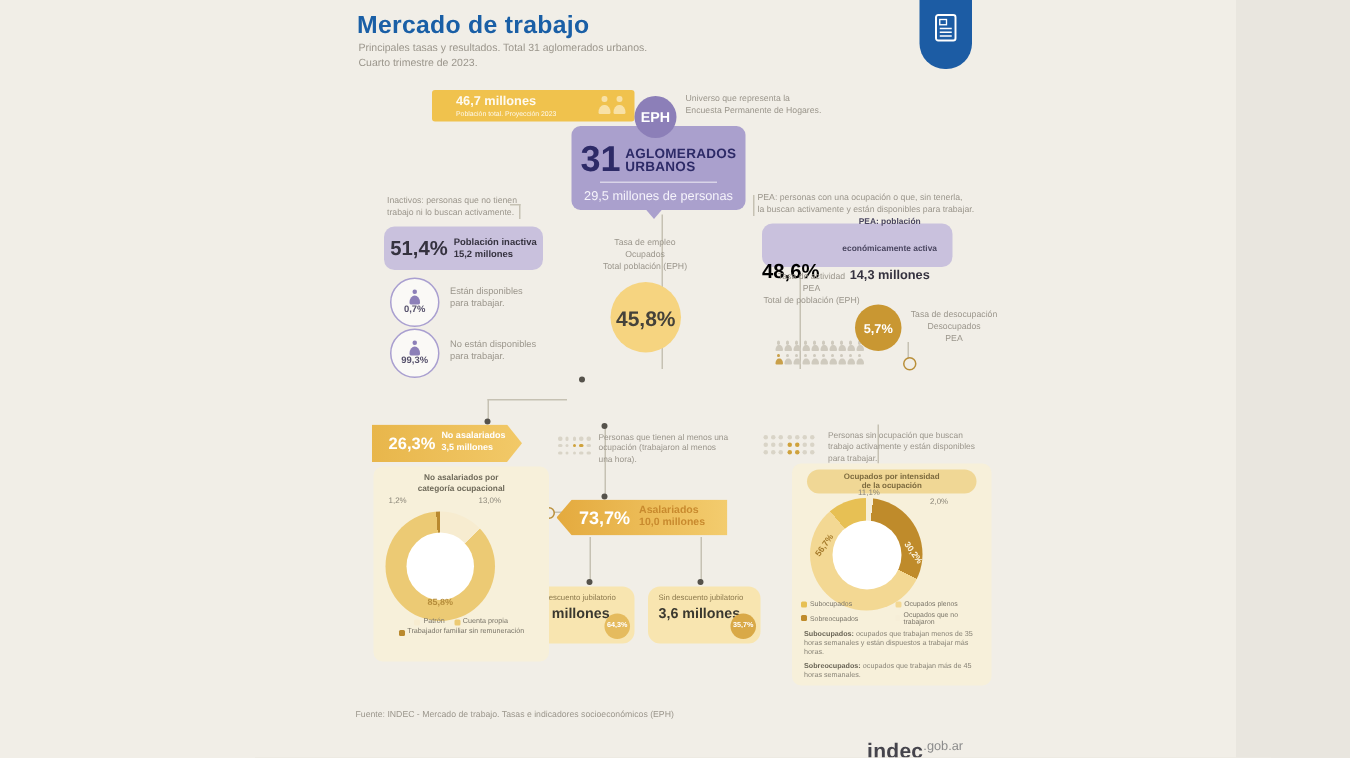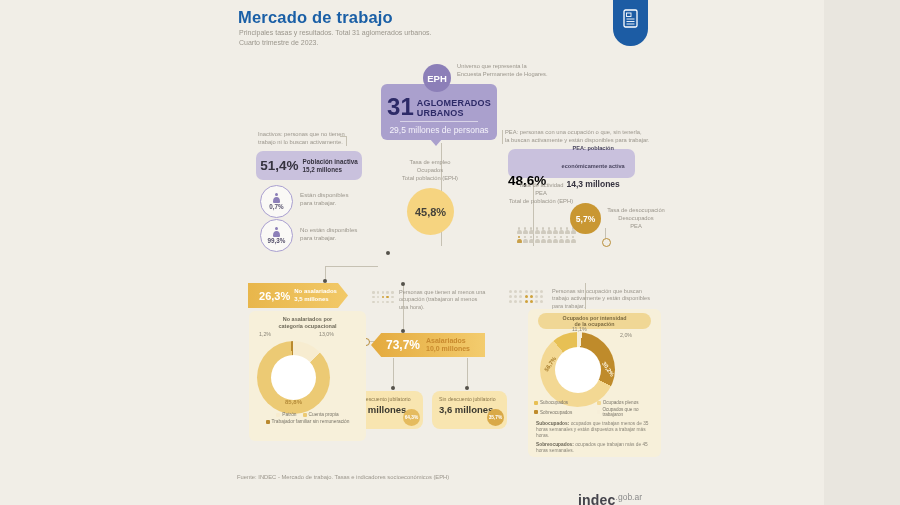--- a/index.html
+++ b/index.html
@@ -22,21 +22,21 @@
   #banner .v{font-size:8.5px;font-weight:bold;color:rgba(255,255,255,.92);line-height:1.1;}
   #banner .c{font-size:4.6px;color:rgba(255,255,255,.9);}
   #banner-persons{position:absolute;right:6px;top:4px;display:flex;gap:2px;}
 
   
   #eph-circle{left:423px;top:64px;width:28px;height:28px;border-radius:50%;background:#8c7fb8;
               display:flex;align-items:center;justify-content:center;color:#fff;font-weight:bold;font-size:9.5px;z-index:3;}
   #eph-note{left:457px;top:63px;font-size:5.8px;color:#9b968c;line-height:1.35;}
   #pbox{left:381px;top:84px;width:116px;height:56px;background:#aaa0cd;border-radius:6px;z-index:2;
         display:flex;flex-direction:column;align-items:center;justify-content:flex-end;padding-bottom:5px;box-sizing:border-box;}
-  #pbox .row{display:flex;align-items:flex-end;gap:3px;}
+  #pbox .row{display:flex;align-items:center;gap:3px;}
   #pbox .num{font-size:24px;font-weight:bold;color:#2d2a67;line-height:.9;}
   #pbox .lab{font-size:9px;font-weight:bold;color:#2d2a67;line-height:1.05;letter-spacing:.2px;}
   #pbox .div{width:78px;height:1px;background:rgba(255,255,255,.55);margin:3px 0 3px;}
   #pbox .pop{font-size:8.5px;color:#f5f3fb;}
   #pbox-tail{left:430px;top:139px;width:0;height:0;border-left:6px solid transparent;
              border-right:6px solid transparent;border-top:7px solid #aaa0cd;z-index:2;}
 
   
   #inactivos-def{left:258px;top:131px;font-size:5.8px;color:#9b968c;line-height:1.35;}
   #pill-inactiva{left:256px;top:151px;width:106px;height:29px;background:#c9c1dd;border-radius:7px;
@@ -55,21 +55,21 @@
   #pill-pea{left:508px;top:149px;width:127px;height:29px;background:#c9c1dd;border-radius:7px;
             display:flex;align-items:center;justify-content:center;gap:5px;}
   #pill-pea .r{font-size:13.5px;font-weight:bold;color:#000000;margin-top:34px;}
   #pill-pea .col{line-height:1.15;text-align:center;}
   #pill-pea .s{font-size:5.6px;font-weight:bold;color:#4a4660;}
   #pill-pea .b{font-size:8.5px;font-weight:bold;color:#35323f;}
 
   
   #tasa-empleo{left:395px;top:158px;width:70px;font-size:5.8px;color:#9b968c;line-height:1.4;text-align:center;}
   #c-empleo{left:407px;top:188px;width:47px;height:47px;border-radius:50%;background:#f6d480;
-            display:flex;align-items:center;justify-content:center;font-size:11px;font-weight:bold;color:#45423a;z-index:2;}
+            display:flex;align-items:center;justify-content:center;font-size:14px;font-weight:bold;color:#45423a;z-index:2;}
   #tasa-actividad{left:508px;top:181px;width:66px;font-size:5.8px;color:#9b968c;line-height:1.4;text-align:center;}
   #c-desoc{left:570px;top:203px;width:31px;height:31px;border-radius:50%;background:#c99732;
            display:flex;align-items:center;justify-content:center;font-size:8.5px;font-weight:bold;color:#fff;z-index:2;}
   #t-desoc{left:605px;top:206px;width:62px;font-size:5.8px;color:#9b968c;line-height:1.4;text-align:center;}
   #pea-persons{left:517px;top:227px;display:grid;grid-template-columns:repeat(10,auto);gap:1px 1.5px;}
   #pin-c{left:602px;top:238px;width:7px;height:7px;border-radius:50%;border:1px solid #b98f3a;background:#f1eee7;z-index:2;}
 
   
   .ribbon{display:flex;flex-direction:column;align-items:center;justify-content:center;background:#f5cd74;z-index:2;}
   #rib-ocupados{left:377px;top:248px;width:112px;height:33px;clip-path:polygon(10% 0,100% 0,100% 100%,0 100%);}
@@ -159,20 +159,30 @@
       <svg width="15" height="20" viewBox="0 0 15 20">
         <rect x="1" y="1" width="13" height="17" rx="1.5" fill="none" stroke="#fff" stroke-width="1.3"></rect>
         <rect x="3.5" y="4" width="4.5" height="3.5" fill="none" stroke="#fff" stroke-width="0.9"></rect>
         <line x1="3.5" y1="10" x2="11.5" y2="10" stroke="#fff" stroke-width="0.9"></line>
         <line x1="3.5" y1="12.5" x2="11.5" y2="12.5" stroke="#fff" stroke-width="0.9"></line>
         <line x1="3.5" y1="15" x2="11.5" y2="15" stroke="#fff" stroke-width="0.9"></line>
       </svg>
     </span>
   </div>
 
+  <div class="abs" id="banner">
+    <div>
+      <div class="v" data-bind="banner.value">46,7 millones</div>
+      <div class="c" data-bind="banner.caption">Población total. Proyección 2023</div>
+    </div>
+    <div id="banner-persons" style="display: grid; grid-template-columns: repeat(2, auto); gap: 2px;">
+        <span class="person" style="width: 8px; height: 12px; --pc: rgba(255,252,240,0.55);"></span>
+        <span class="person" style="width: 8px; height: 12px; --pc: rgba(255,252,240,0.55);"></span>
+      </div>
+  </div>
 
   <div class="abs" id="eph-circle" data-bind="eph.abbr">EPH</div>
   <div class="abs" id="eph-note" data-bind="eph.note">Universo que representa la
 Encuesta Permanente de Hogares.</div>
   <div class="abs" id="pbox">
     <div class="row">
       <span class="num" data-bind="eph.number">31</span>
       <span class="lab" data-bind="eph.label">AGLOMERADOS
 URBANOS</span>
     </div>

